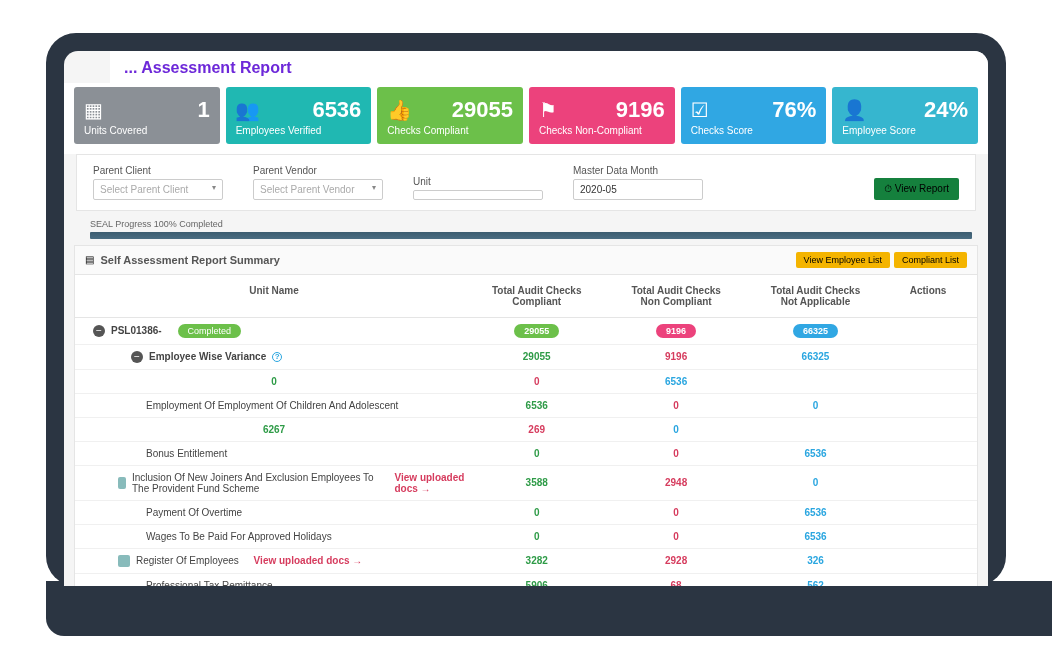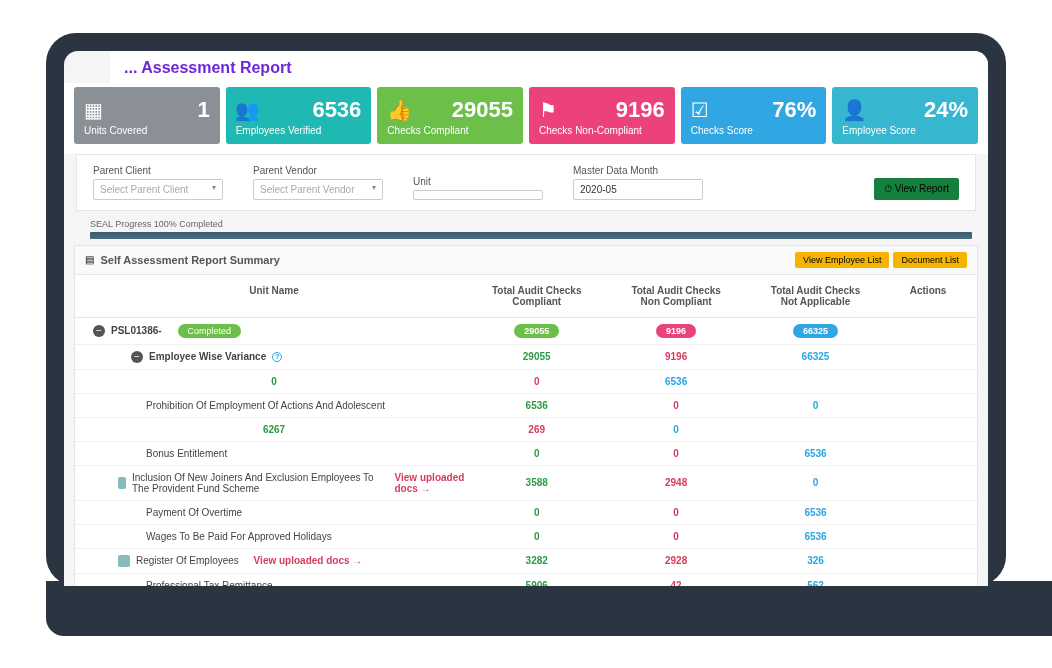--- a/index.html
+++ b/index.html
@@ -231,21 +231,21 @@
       <div class="progress-row">
         <span>SEAL Progress 100% Completed</span>
         <div class="progress-bar"></div>
       </div>
 
       <div class="panel">
         <div class="panel-head">
           <span style="margin-right:6px">▤</span>
           <span class="title">Self Assessment Report Summary</span>
           <span class="chip">View Employee List</span>
-          <span class="chip">Document List</span>
+          <span class="chip">Compliant List</span>
         </div>
         <div class="thead">
           <div>Unit Name</div>
           <div>Total Audit Checks Compliant</div>
           <div style="white-space:pre-line">Total Audit Checks
 Non Compliant</div>
           <div style="white-space:pre-line">Total Audit Checks
 Not Applicable</div>
           <div>Actions</div>
         </div>
@@ -276,21 +276,21 @@
 
         <div id="data-rows">
             <div class="row sub2">
     <div class="num n-green">0</div>
     <div class="num n-red">0</div>
     <div class="num n-blue">6536</div>
     <div></div>
             </div>
             <div class="row sub2">
     <div class="c0">
-                <span>Prohibition Of Employment Of Actions And Adolescent</span>
+                <span>Employment Of Employment Of Children And Adolescent</span>
               </div>
     <div class="num n-green">6536</div>
     <div class="num n-red">0</div>
     <div class="num n-blue">0</div>
     <div></div>
             </div>
             <div class="row sub2">
     <div class="num n-green">6267</div>
     <div class="num n-red">269</div>
     <div class="num n-blue">0</div>
@@ -335,21 +335,21 @@
     <div class="num n-green">3282</div>
     <div class="num n-red">2928</div>
     <div class="num n-blue">326</div>
     <div></div>
             </div>
             <div class="row sub2">
     <div class="c0">
                 <span>Professional Tax Remittance</span>
               </div>
     <div class="num n-green">5906</div>
-    <div class="num n-red">42</div>
+    <div class="num n-red">68</div>
     <div class="num n-blue">562</div>
     <div></div>
             </div>
           </div>
 
       </div>
     </div>
   </div>
   <div class="laptop-base"></div>
 </div>

